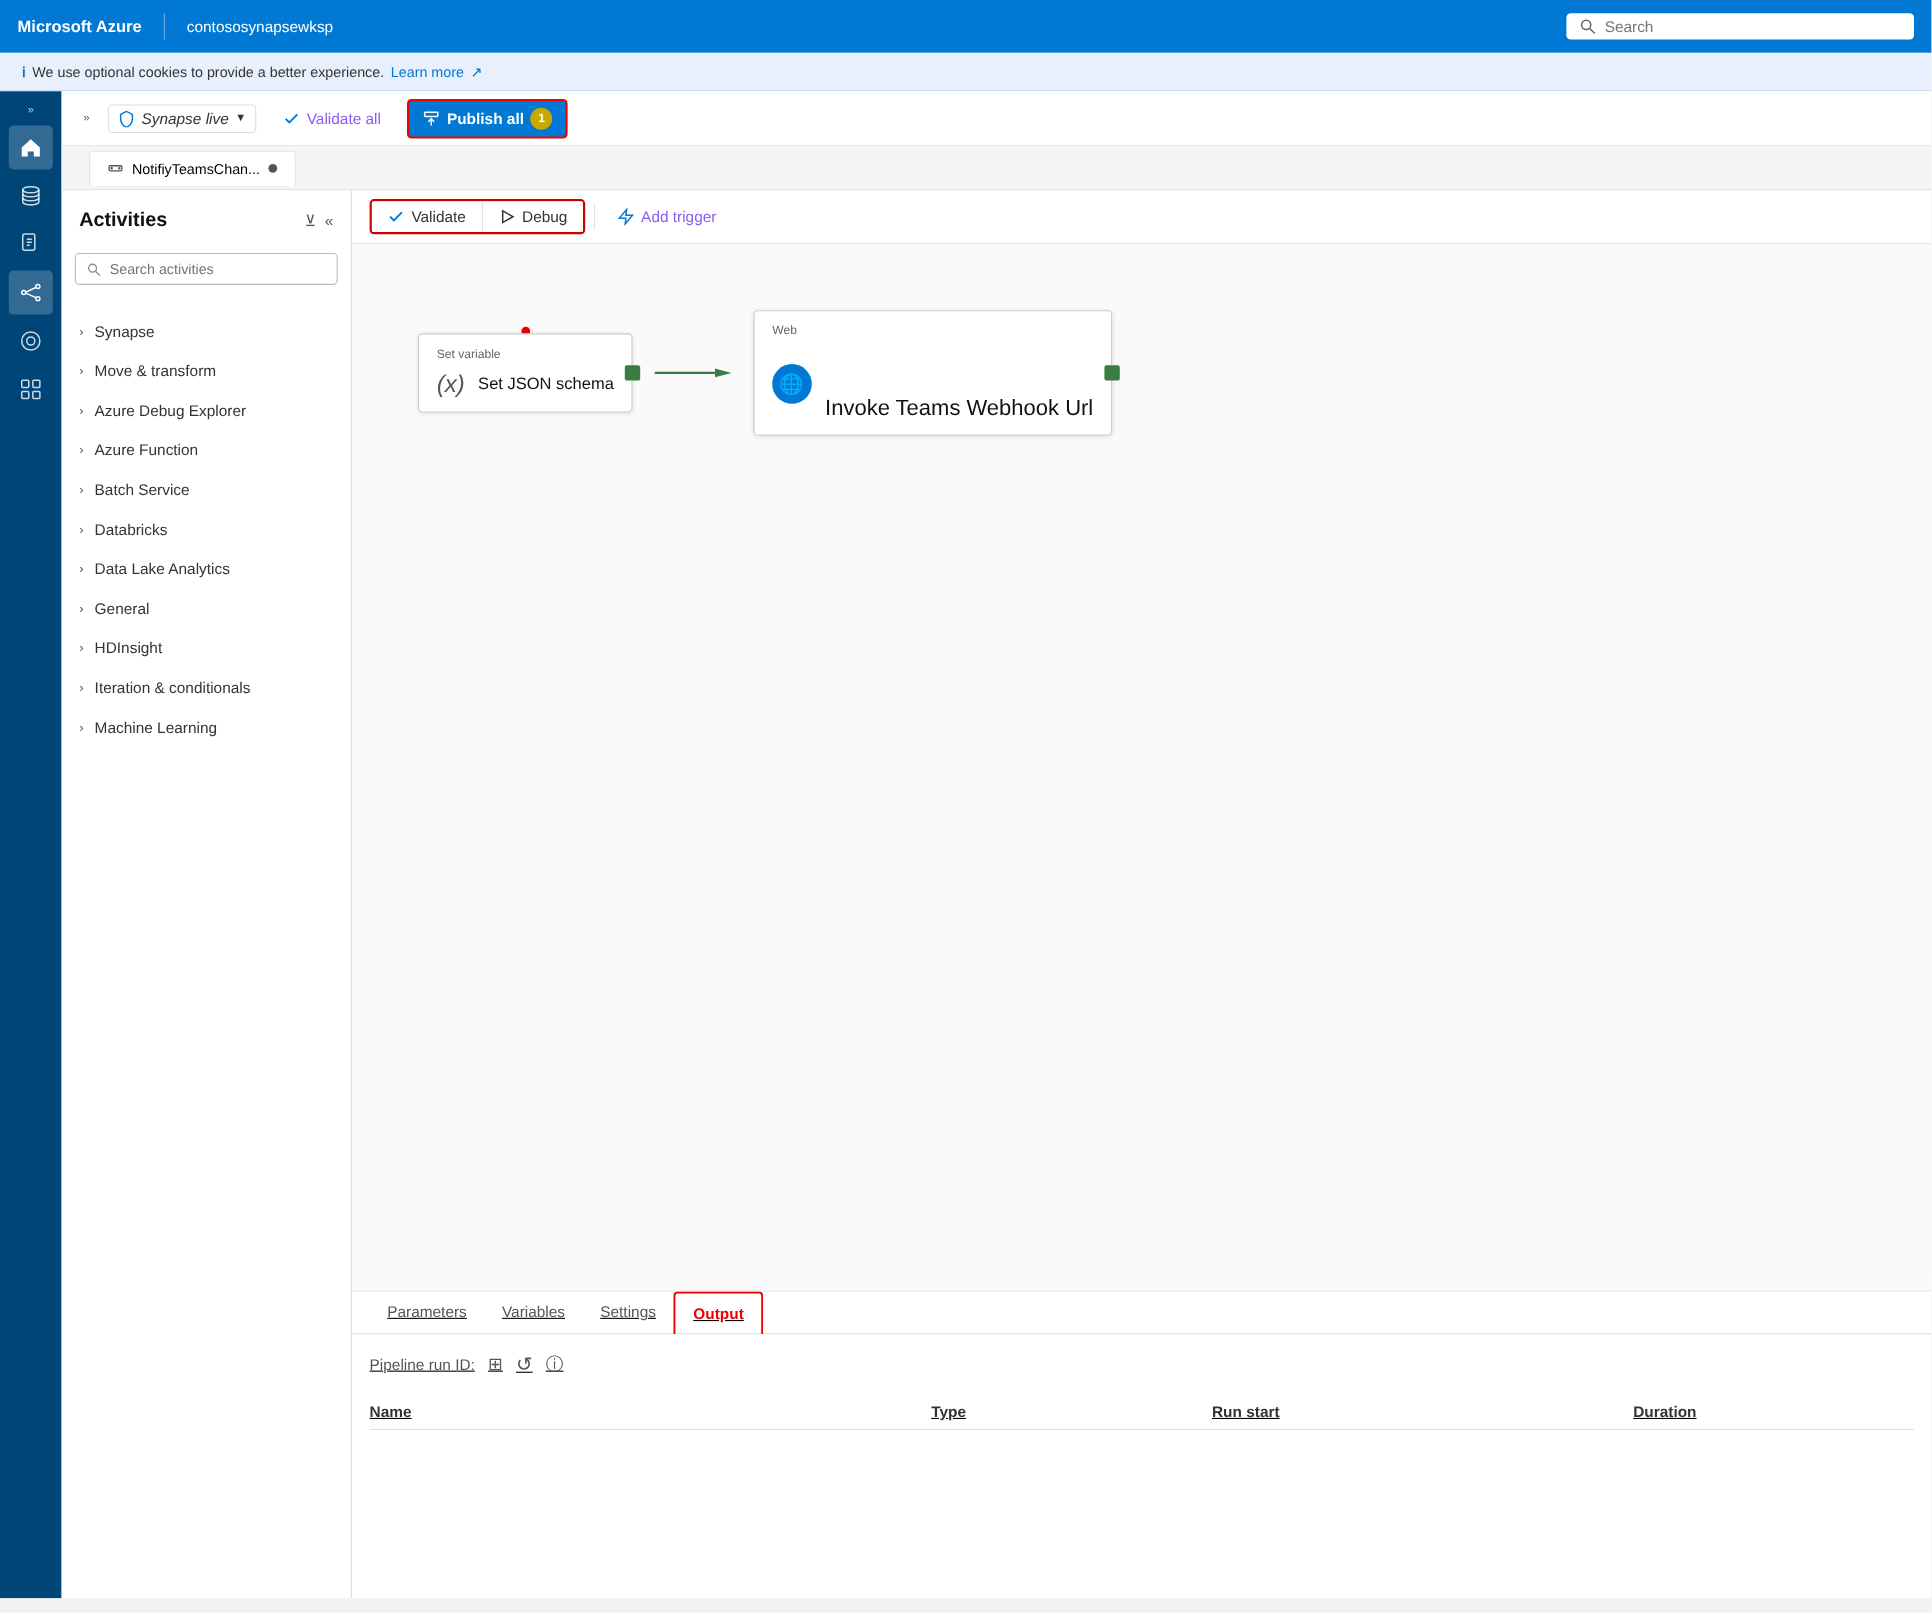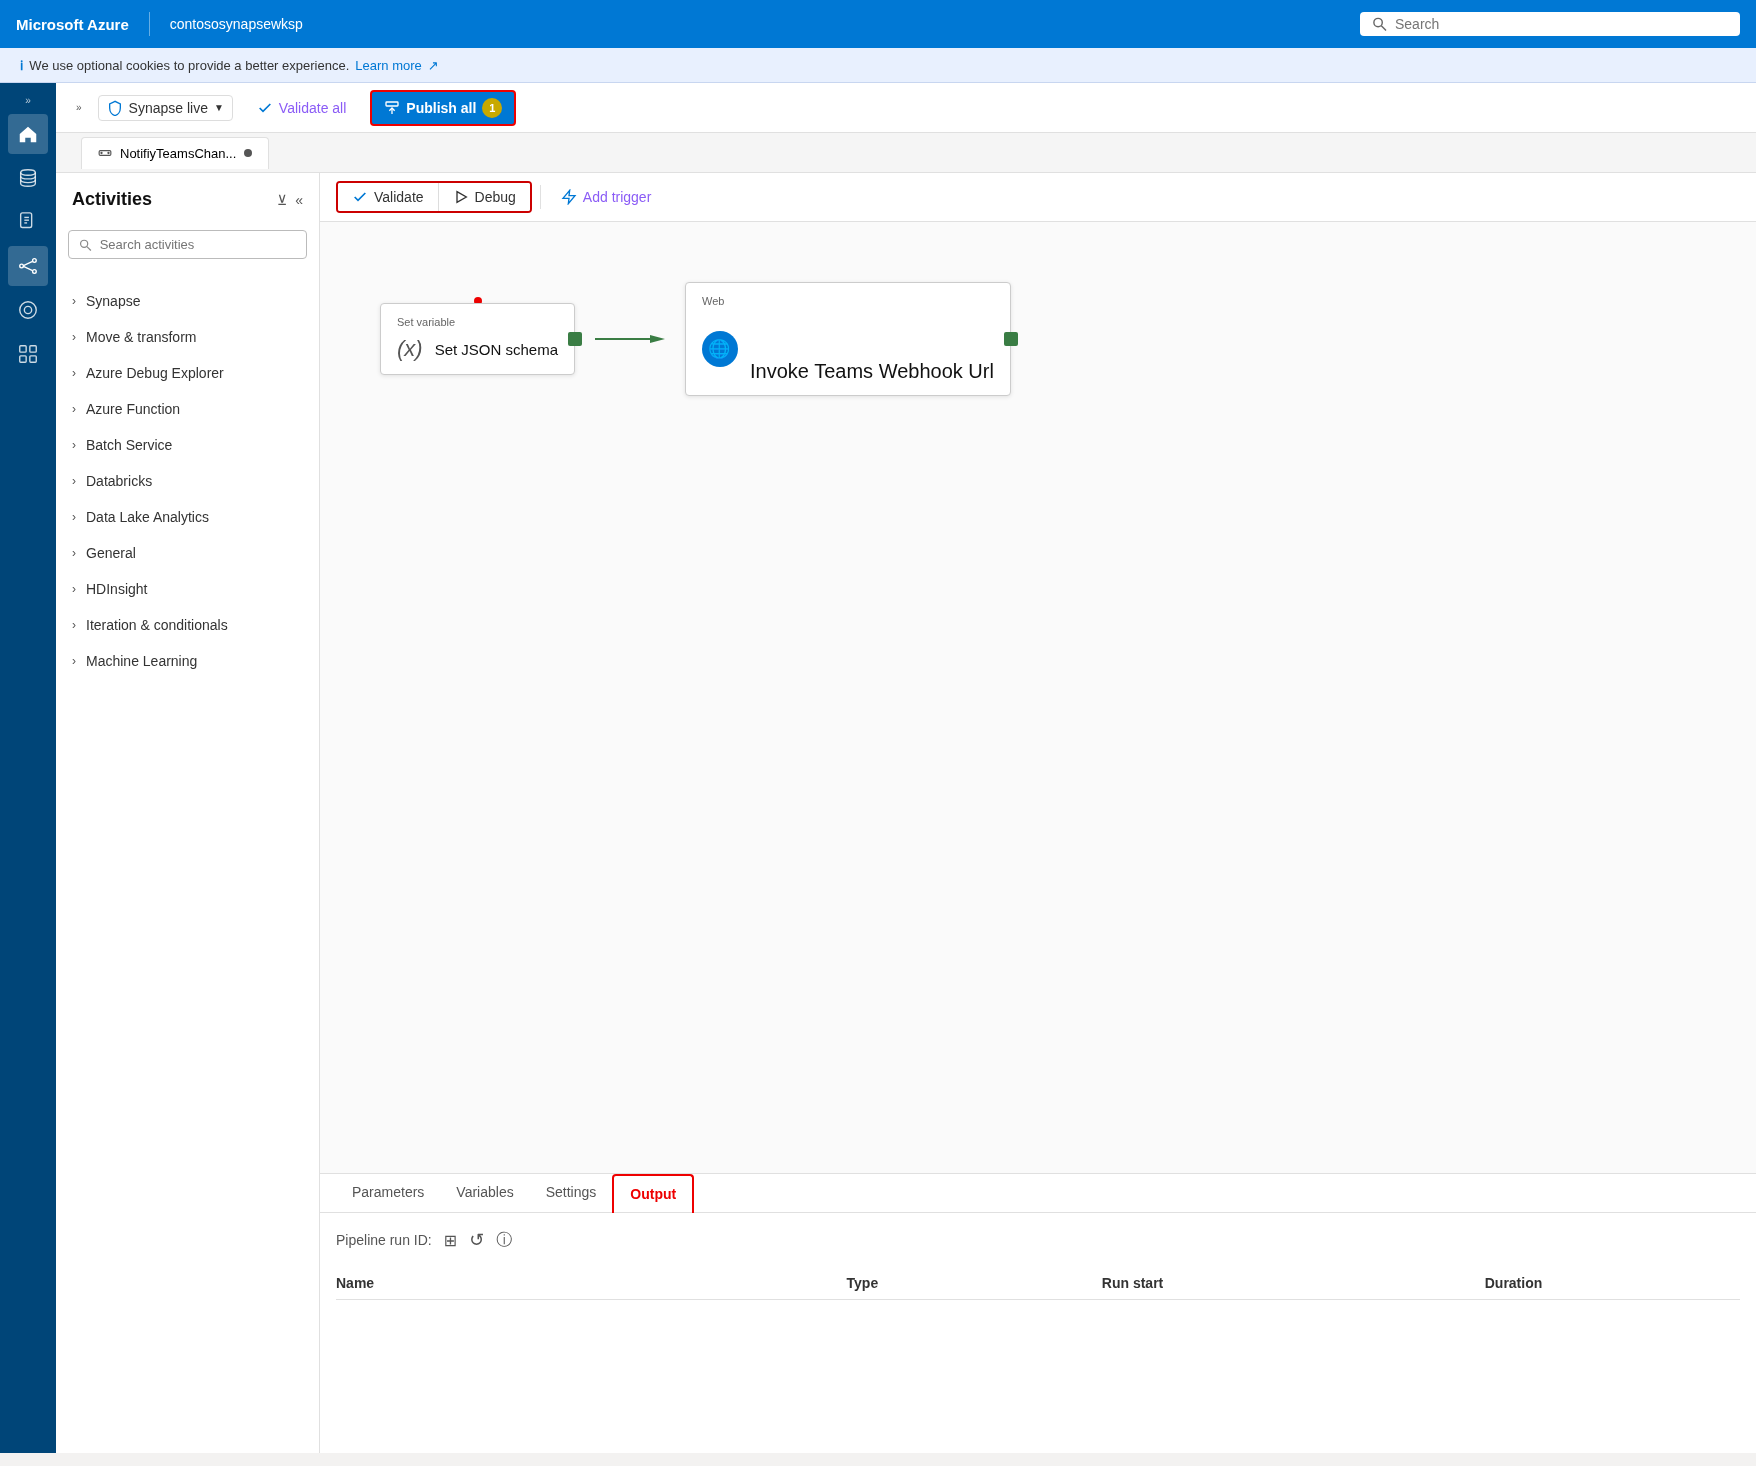--- a/index.html
+++ b/index.html
@@ -31,21 +31,21 @@
       color: white;
     }
     .top-bar-search {
       margin-left: auto;
       display: flex;
       align-items: center;
       background: white;
       border-radius: 4px;
       padding: 4px 12px;
       gap: 8px;
-      width: 380px;
+      width: 316px;
     }
     .top-bar-search input {
       border: none;
       outline: none;
       font-size: 14px;
       color: #333;
       width: 100%;
     }
 
     
@@ -153,20 +153,21 @@
       display: flex;
       align-items: center;
       gap: 6px;
       font-size: 14px;
       color: #333;
       cursor: pointer;
       padding: 4px 8px;
       border: 1px solid #ddd;
       border-radius: 4px;
       background: white;
+      font-style: italic;
     }
 
     
     .tab-bar {
       background: #f5f5f5;
       border-bottom: 1px solid #e0e0e0;
       display: flex;
       align-items: center;
       height: 40px;
       padding: 0 25px;
@@ -337,20 +338,21 @@
       transform: translateX(-50%);
     }
 
     
     .bottom-panel {
       height: 280px;
       border-top: 1px solid #e0e0e0;
       background: white;
       display: flex;
       flex-direction: column;
+      text-decoration: underline;
     }
     .bottom-tabs {
       display: flex;
       border-bottom: 1px solid #e0e0e0;
       padding: 0 16px;
     }
     .bottom-tab {
       padding: 10px 16px;
       font-size: 14px;
       color: #555;

